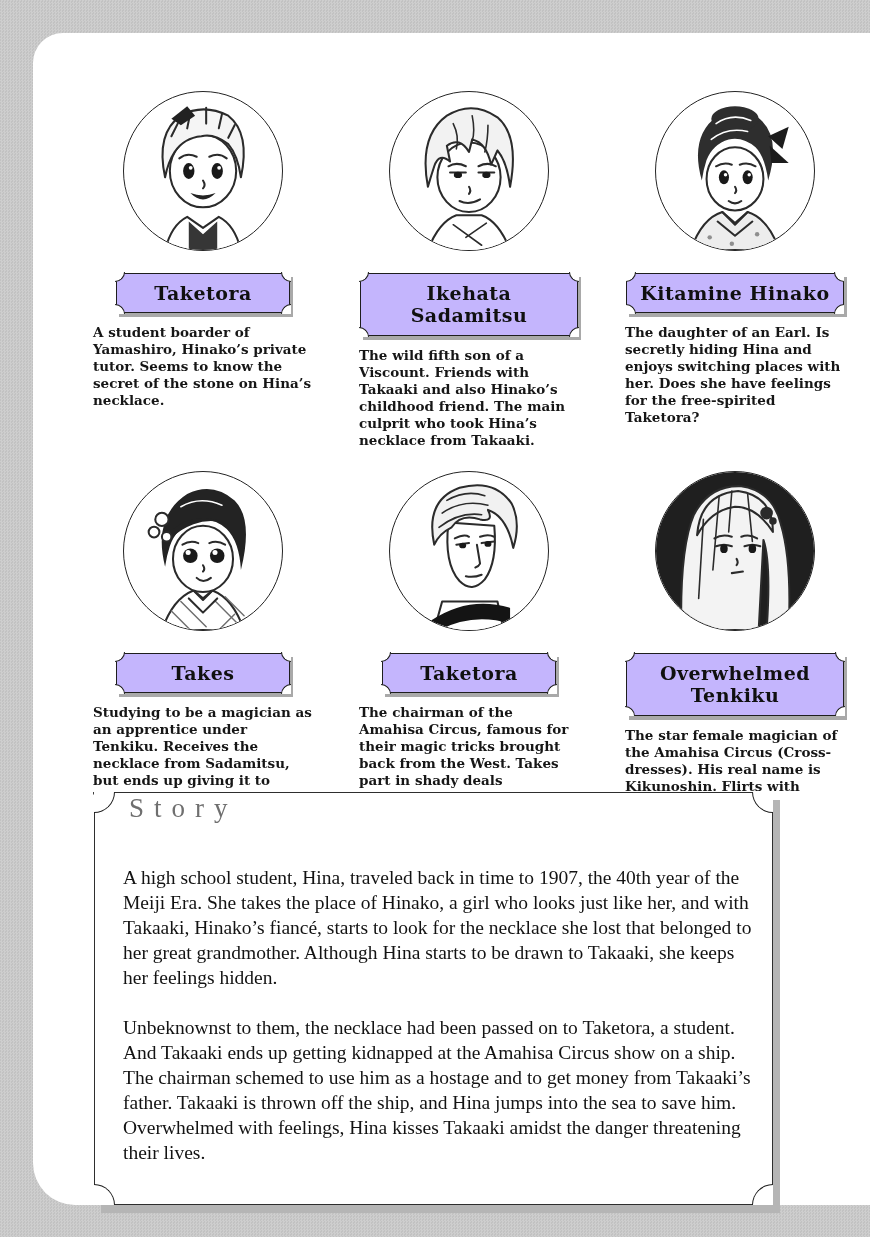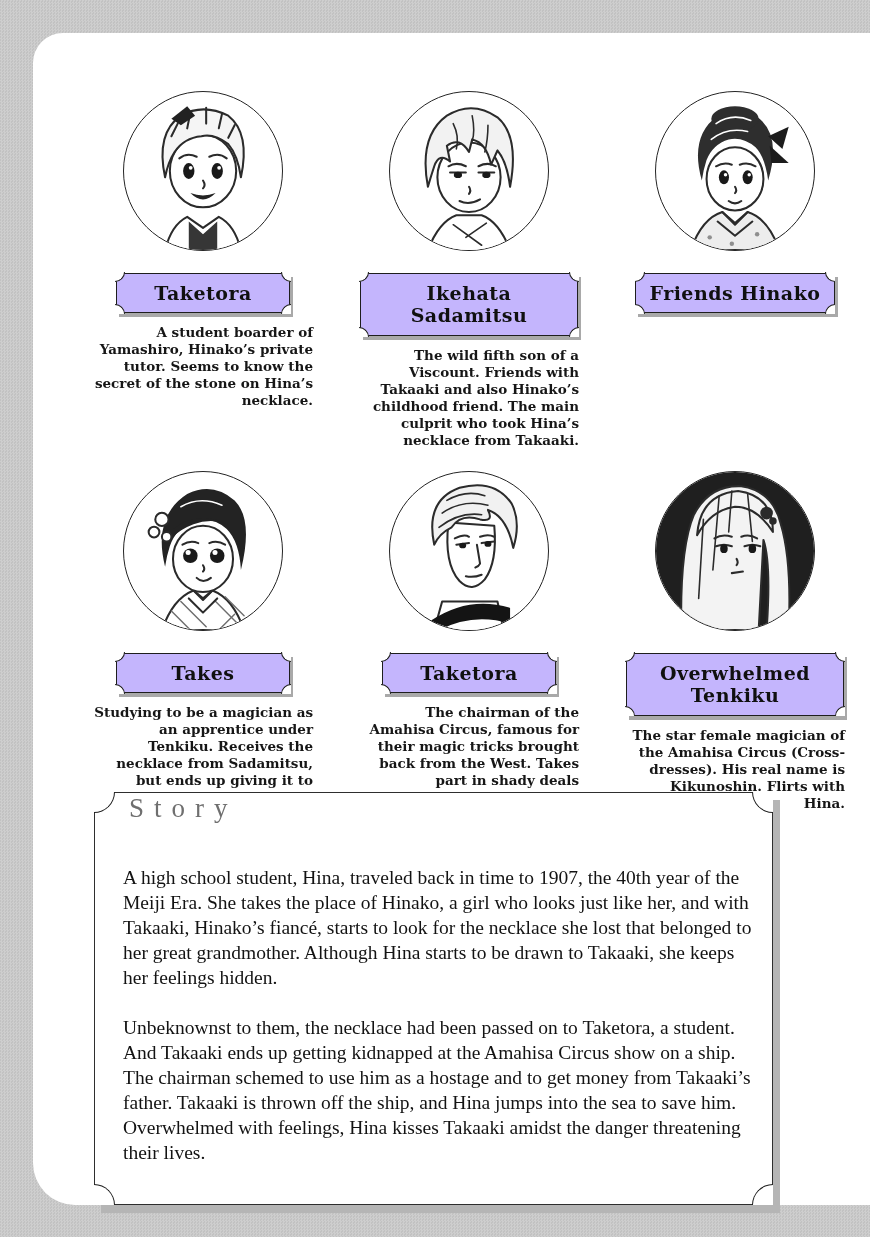--- a/index.html
+++ b/index.html
@@ -27,21 +27,21 @@
   .plate{
     position:relative;margin-top:22px;background:#c4b5fd;
     border:1.7px solid #1e1e1e;padding:8px 13px;
     min-width:146px;max-width:190px;text-align:center;
     box-shadow:3px 4px 0 #a9a9a9;
   }
   .plate .name{
     font-weight:bold;font-size:19px;line-height:1.18;color:#101010;letter-spacing:.5px;
   }
   .desc{
-    margin-top:11px;width:220px;text-align:right;
+    margin-top:11px;width:220px;text-align:left;
     font-weight:bold;font-size:13.5px;line-height:17px;color:#161616;
   }
   
   .notch{position:absolute;width:9px;height:9px;background:#fff;}
   .notch.tl{top:-1.7px;left:-1.7px;border-right:1.7px solid #1e1e1e;border-bottom:1.7px solid #1e1e1e;border-bottom-right-radius:100%;}
   .notch.tr{top:-1.7px;right:-1.7px;border-left:1.7px solid #1e1e1e;border-bottom:1.7px solid #1e1e1e;border-bottom-left-radius:100%;}
   .notch.bl{bottom:-1.7px;left:-1.7px;border-right:1.7px solid #1e1e1e;border-top:1.7px solid #1e1e1e;border-top-right-radius:100%;}
   .notch.br{bottom:-1.7px;right:-1.7px;border-left:1.7px solid #1e1e1e;border-top:1.7px solid #1e1e1e;border-top-left-radius:100%;}
   
   .story-box{
@@ -147,22 +147,23 @@
             <ellipse cx="58" cy="54" rx="3.2" ry="4.4" fill="#191919" stroke="none"></ellipse>
             <circle cx="44" cy="52.4" r="1.1" fill="#fff" stroke="none"></circle>
             <circle cx="59" cy="52.4" r="1.1" fill="#fff" stroke="none"></circle>
             <path d="M50 60 q1.6 2.4 0 4"></path>
             <path d="M46 69 Q50 72 54 69"></path>
           </g>
         </svg>
       </div>
       <div class="plate">
         <span class="notch tl"></span><span class="notch tr"></span><span class="notch bl"></span><span class="notch br"></span>
-        <span class="name">Friends Hinako</span>
-      </div>
+        <span class="name">Kitamine Hinako</span>
+      </div>
+      <div class="desc">The daughter of an Earl. Is secretly hiding Hina and enjoys switching places with her. Does she have feelings for the free-spirited Taketora?</div>
     </div>
 
     <div class="card">
       <div class="portrait">
         <svg viewBox="0 0 100 100">
           <g class="art">
             <path d="M24 100 Q31 80 44 75 L50 80 L56 75 Q69 80 76 100 Z" fill="#fff"></path>
             <path d="M30 88 L42 100 M36 82 L52 98 M58 82 L72 96 M64 79 L76 91 M70 90 L60 100" stroke="#6d6d6d" stroke-width="0.9"></path>
             <path d="M44 75 L50 81 L56 75 M41 80 L50 89 L59 80"></path>
             <ellipse cx="50" cy="55" rx="19" ry="21" fill="#fff"></ellipse>

